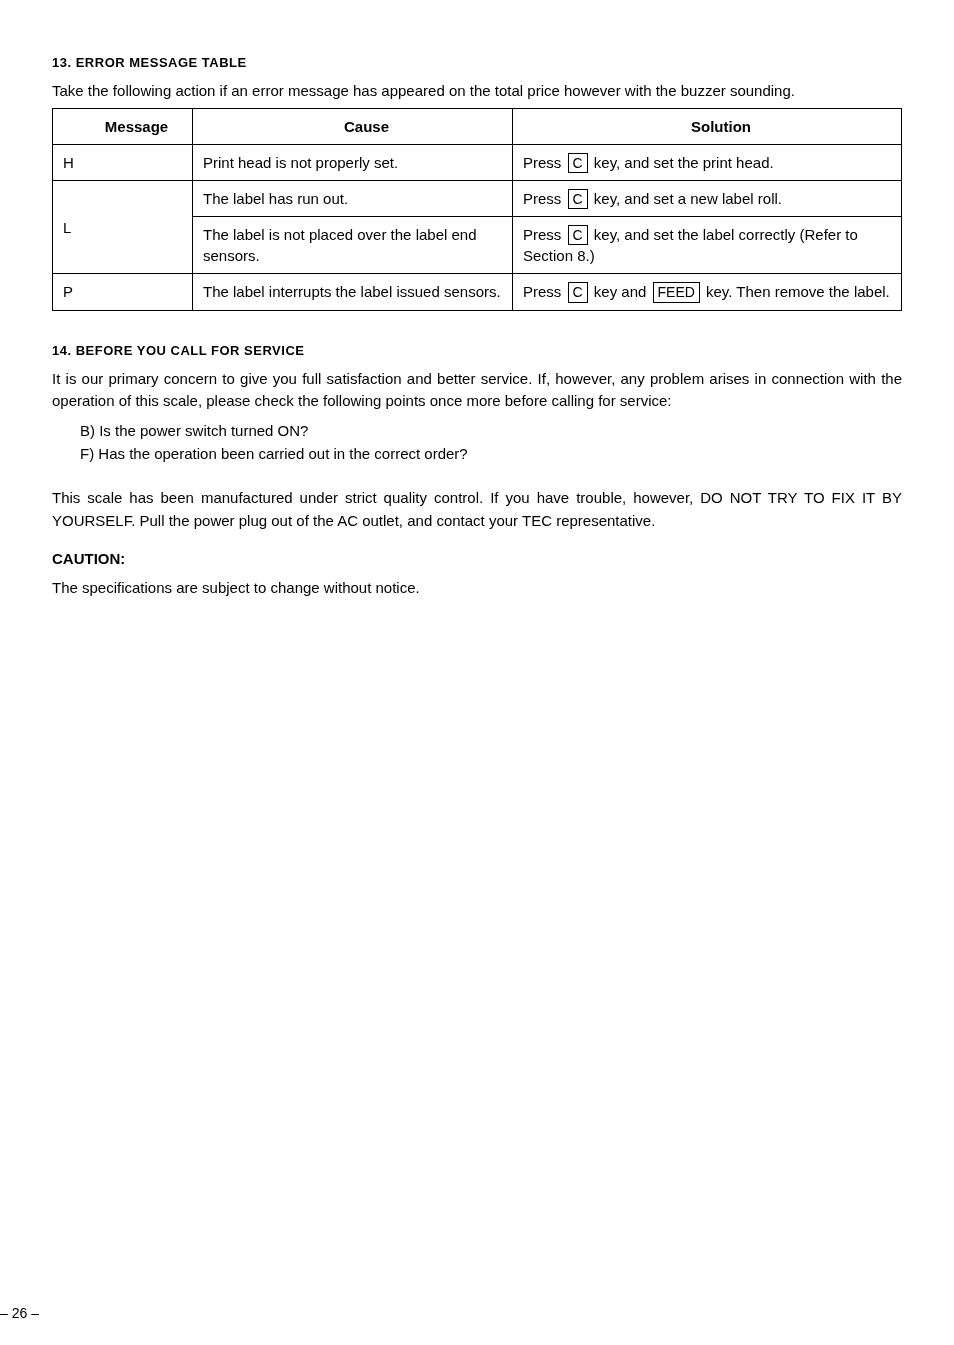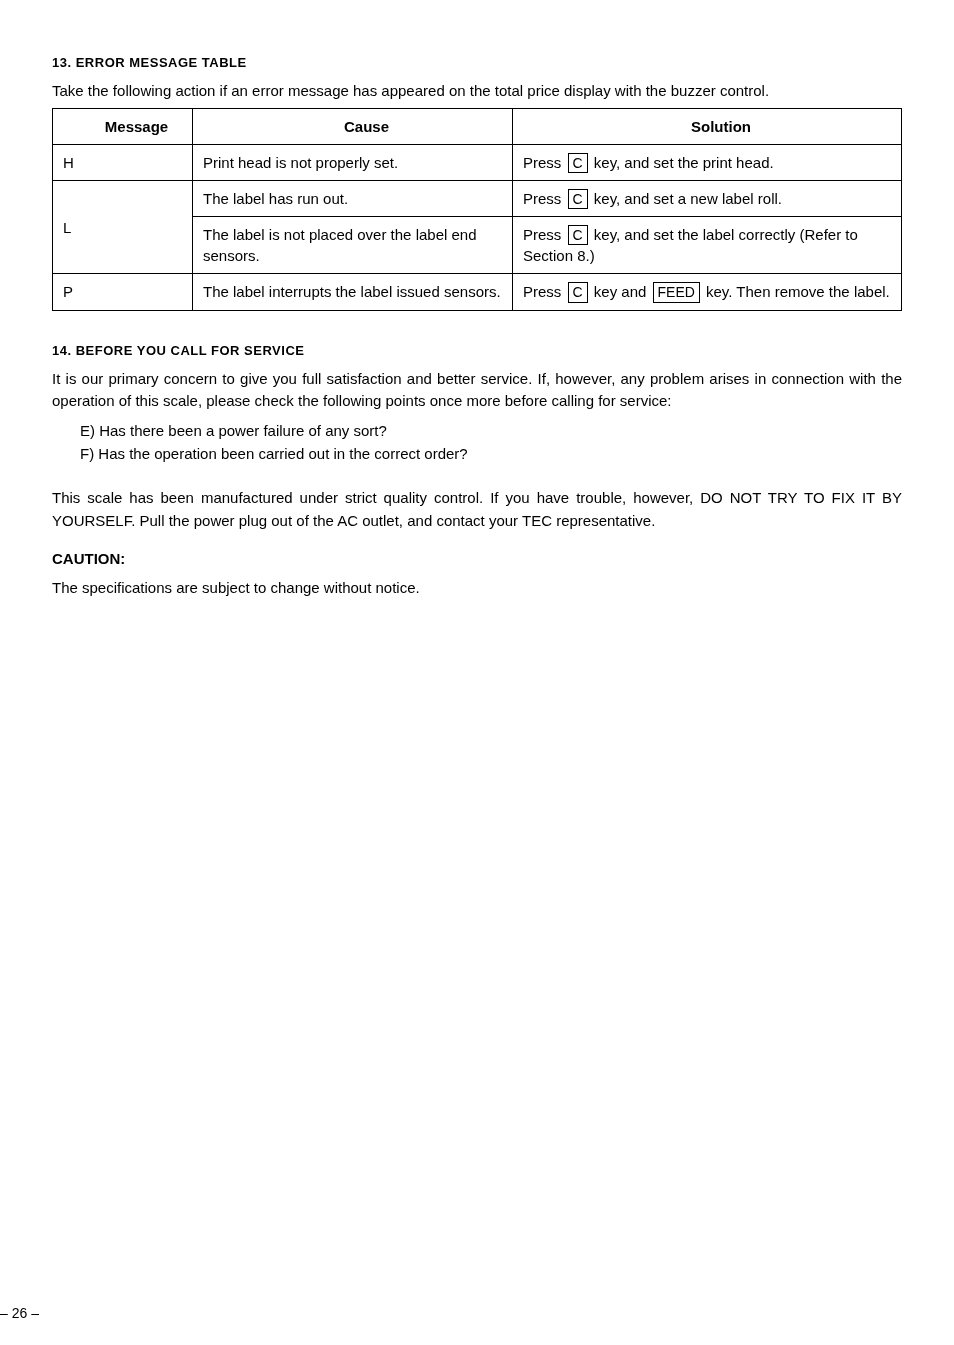--- a/index.html
+++ b/index.html
@@ -101,21 +101,21 @@
     }
     td.msg-cell {
       text-align: center;
     }
   </style>
 </head>
 <body>
 
 <h2>13. ERROR MESSAGE TABLE</h2>
 
-<p class="intro">Take the following action if an error message has appeared on the total price display with the buzzer control.</p>
+<p class="intro">Take the following action if an error message has appeared on the total price however with the buzzer sounding.</p>
 
 <table class="error-table">
   <thead>
     <tr>
       <th class="msg-col">Message</th>
       <th class="cause-col">Cause</th>
       <th>Solution</th>
     </tr>
   </thead>
   <tbody>
@@ -147,21 +147,21 @@
       </td>
     </tr>
   </tbody>
 </table>
 
 <h2>14. BEFORE YOU CALL FOR SERVICE</h2>
 
 <p class="para">It is our primary concern to give you full satisfaction and better service. If, however, any problem arises in connection with the operation of this scale, please check the following points once more before calling for service:</p>
 
 <ol class="check-list">
-  <li>E)  Has there been a power failure of any sort?</li>
+  <li>B)  Is the power switch turned ON?</li>
   <li>F)  Has the operation been carried out in the correct order?</li>
 </ol>
 
 <p class="para">This scale has been manufactured under strict quality control. If you have trouble, however, DO NOT TRY TO FIX IT BY YOURSELF. Pull the power plug out of the AC outlet, and contact your TEC representative.</p>
 
 <div class="caution-head">CAUTION:</div>
 <div class="caution-text">The specifications are subject to change without notice.</div>
 
 <div class="page-num">– 26 –</div>
 

